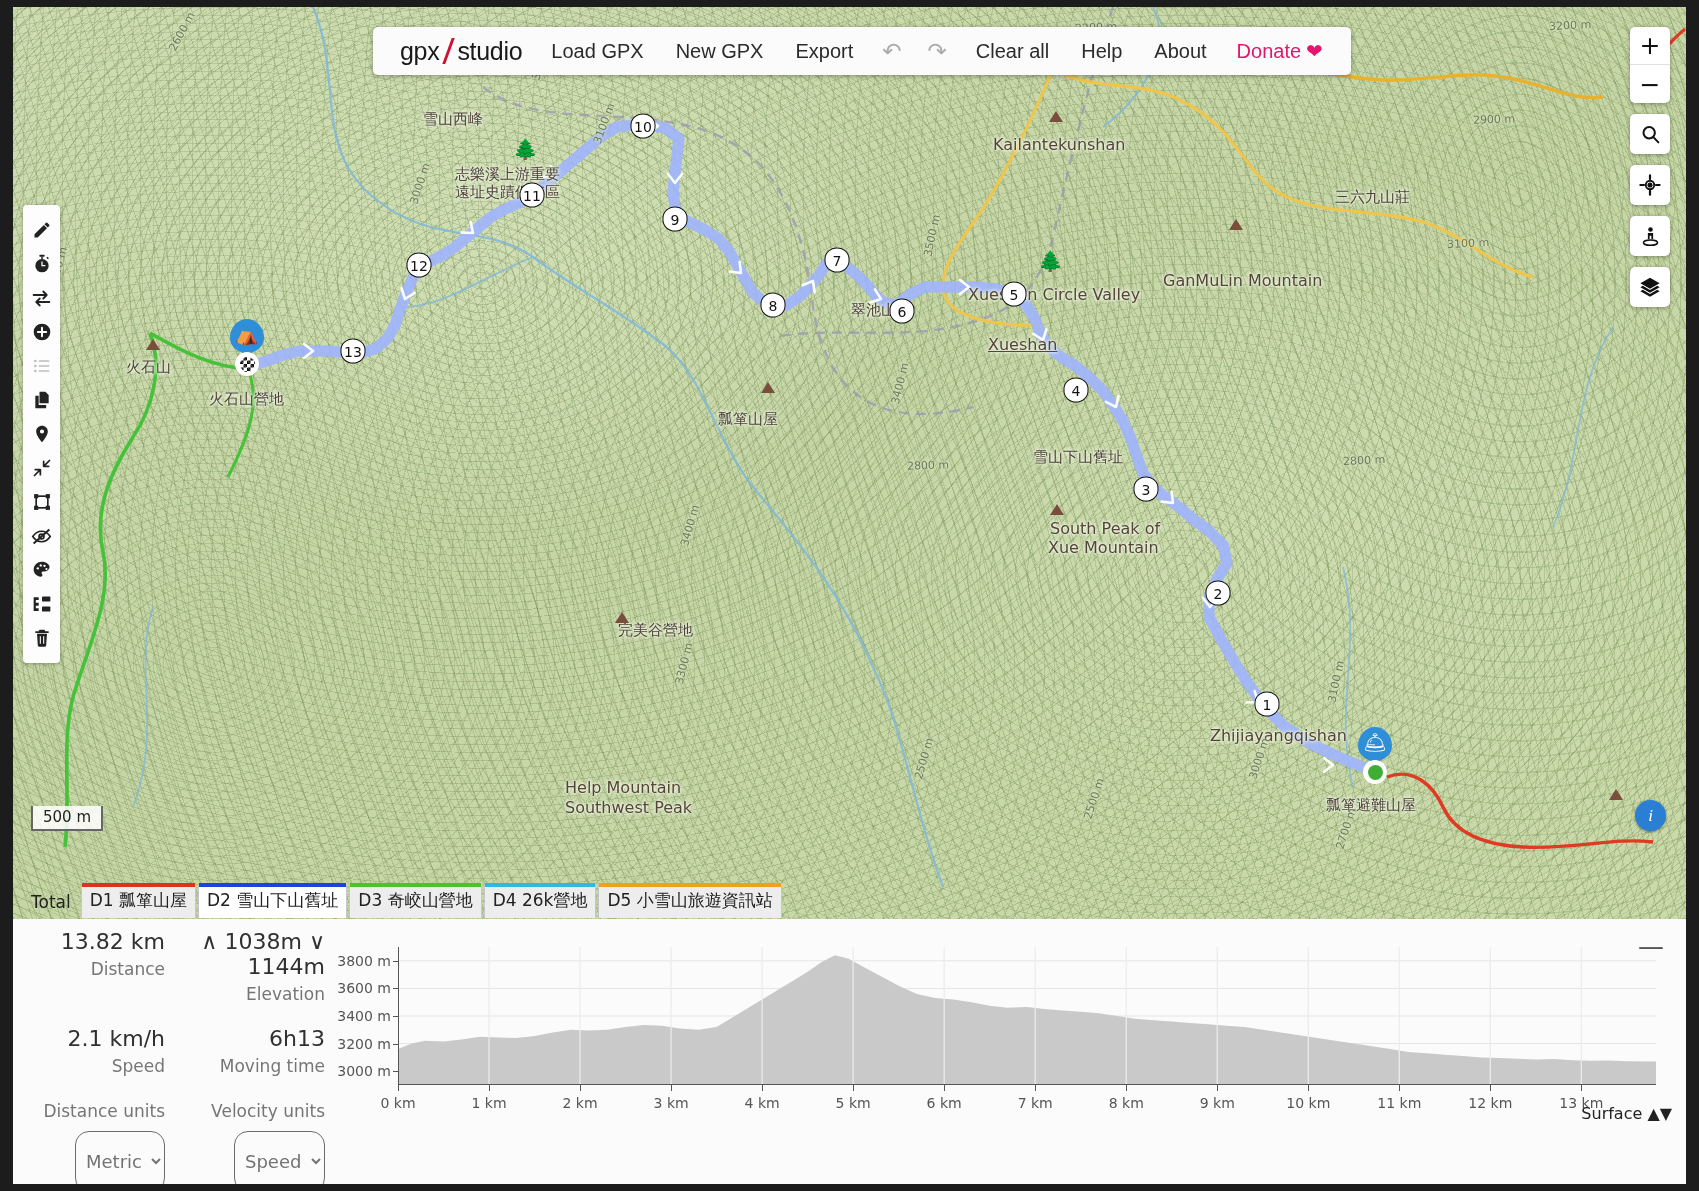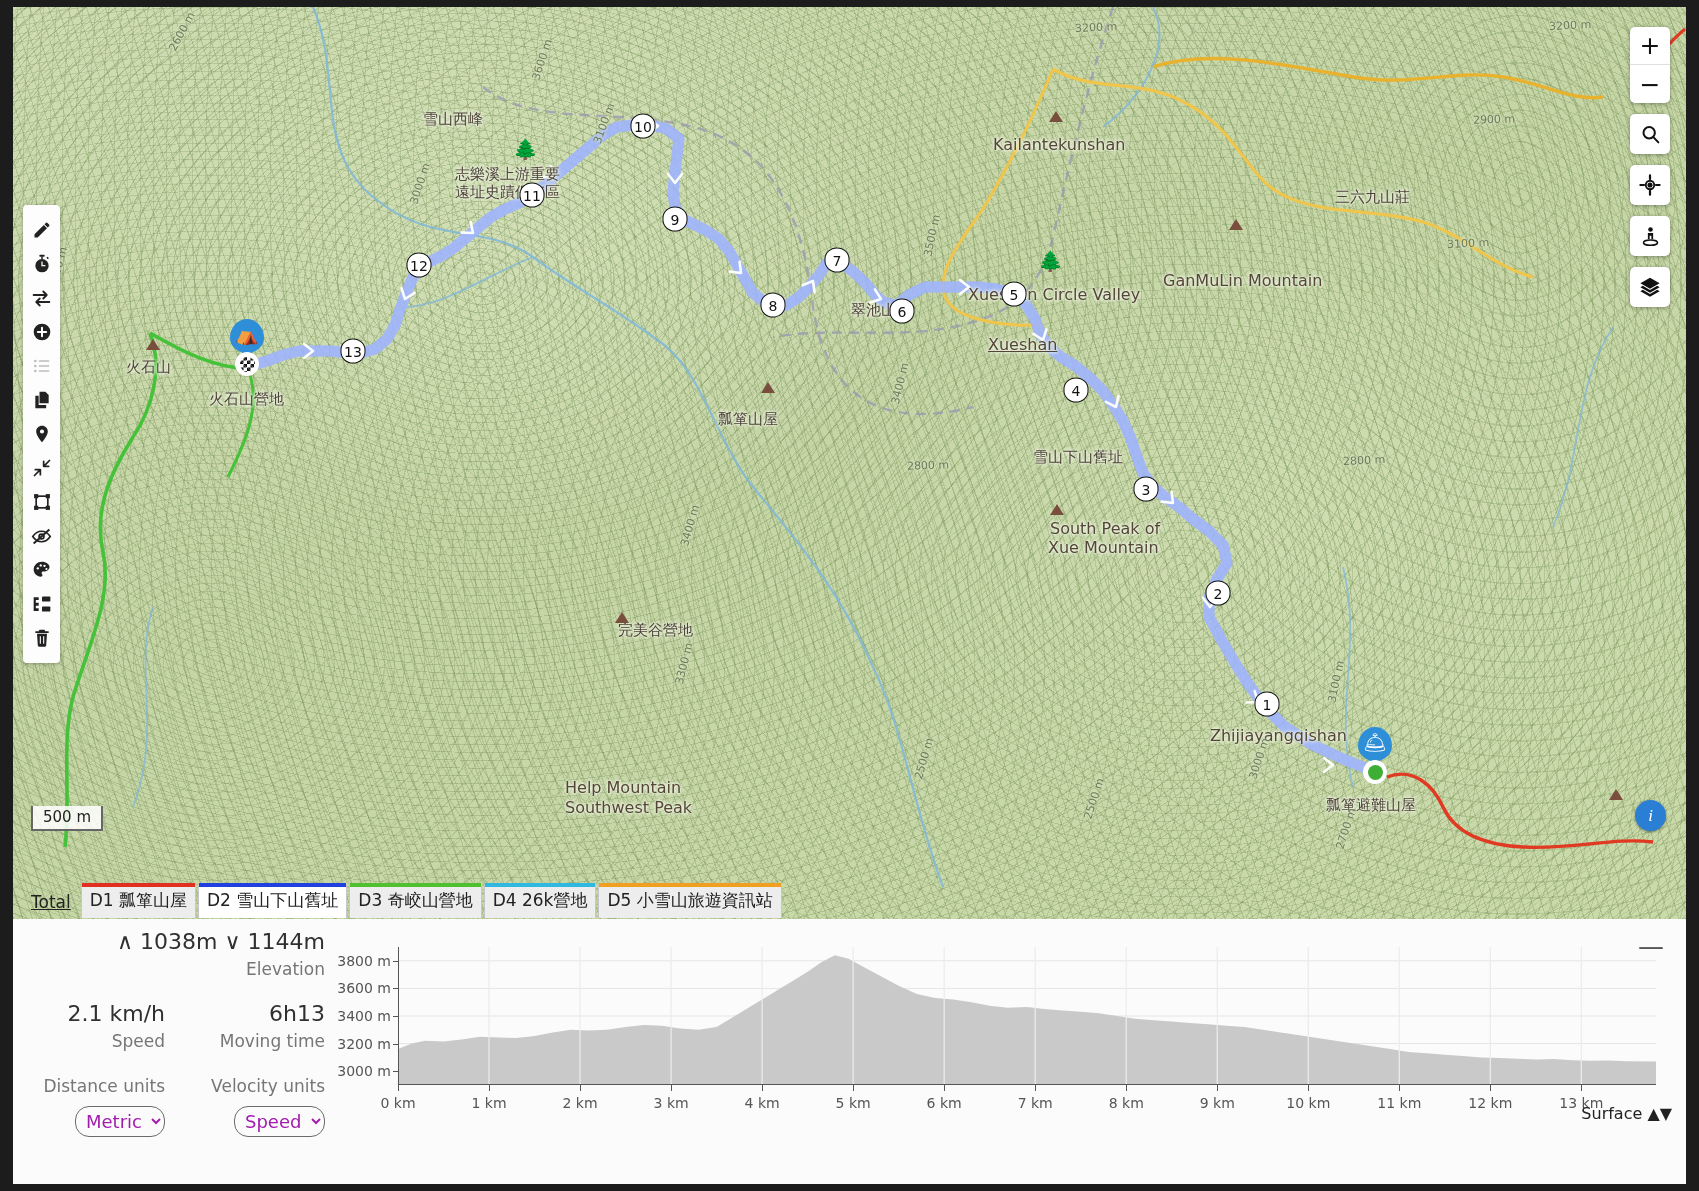--- a/index.html
+++ b/index.html
@@ -200,21 +200,21 @@
     display: flex; align-items: flex-end; z-index: 45;
     font-family: "DejaVu Sans", sans-serif;
   }
   .tab {
     background: #ededed; border: 1px solid #c6c6c6;
     border-bottom: none; margin-right: 2px;
     padding: 5px 8px 6px; font-size: 17px; color: #222;
     cursor: pointer; position: relative; white-space: nowrap;
     border-radius: 3px 3px 0 0;
   }
-  .tab.plain { background: transparent; border: none; text-decoration: underline; }
+  .tab.plain { background: transparent; border: none; }
   .tab .bar {
     position: absolute; left: 0; right: 0; top: -1px; height: 4px;
   }
   .tab.active { background: #fff; }
 
   
   #bottom {
     position: absolute; left: 0; top: 912px;
     width: 1673px; height: 265px; background: #fbfbfb;
   }
@@ -222,22 +222,22 @@
     position: absolute; left: 0; top: 10px; width: 320px;
     font-family: "DejaVu Sans", sans-serif;
   }
   .srow { display: flex; }
   .scell { flex: 1; text-align: right; padding-right: 8px; }
   .sval { font-size: 22px; color: #303030; }
   .slbl { font-size: 17px; color: #767676; margin-top: 5px; }
   .selwrap { margin-top: 10px; }
   select {
     font-size: 18px; font-family: "DejaVu Sans", sans-serif;
-    padding: 3px 6px; border: 1px solid #6b6b6b; border-radius: 14px;
-    background: #fbfbfb; color: #a21caf; cursor: pointer;
+    padding: 18px 6px; border: 1px solid #6b6b6b; border-radius: 14px;
+    background: #fbfbfb; color: #737373; cursor: pointer;
   }
 
   
   #profile {
     position: absolute; left: 320px; top: 0; right: 0; height: 200px;
   }
   #collapse {
     position: absolute; right: 22px; top: 14px;
     font-size: 26px; color: #555; cursor: pointer; line-height: 1; z-index: 5;
     font-family: "DejaVu Sans", sans-serif;
@@ -389,20 +389,38 @@
         <div class="peak-tri" style="left: 602px; top: 605px;"></div>
         <div class="peak-tri" style="left: 748px; top: 375px;"></div>
         <div class="peak-tri" style="left: 1037px; top: 497px;"></div>
         <div class="peak-tri" style="left: 1216px; top: 212px;"></div>
         <div class="peak-tri" style="left: 1036px; top: 104px;"></div>
         <div class="peak-tri" style="left: 1596px; top: 782px;"></div>
         <div class="tree-ico" style="left: 500px; top: 132px;">🌲</div>
         <div class="tree-ico" style="left: 1025px; top: 244px;">🌲</div>
       </div>
 
+    <div id="menubar">
+      <div class="logo">
+        <span class="g">gpx</span>
+        <span class="slash"></span>
+        <span class="s">studio</span>
+      </div>
+      <div class="mitem">Load GPX</div>
+      <div class="mitem">New GPX</div>
+      <div class="mitem">Export</div>
+      <div class="undo-btn">↶</div>
+      <div class="redo-btn">↷</div>
+      <div class="mitem">Clear all</div>
+      <div class="mitem">Help</div>
+      <div class="mitem">About</div>
+      <div class="donate">
+        <span>Donate</span><span class="heart">❤</span>
+      </div>
+    </div>
 
     <div id="lefttool">
       <div class="tool">
         <svg width="20" height="20" viewBox="0 0 24 24" fill="#222">
             <path d="M3 17.2V21h3.8L18 9.8 14.2 6 3 17.2zM20.7 7.1c.4-.4.4-1 0-1.4l-2.4-2.4a1 1 0 0 0-1.4 0l-1.9 1.9L18.8 9l1.9-1.9z"></path>
           </svg>
       </div>
       <div class="tool">
         <svg width="20" height="20" viewBox="0 0 24 24" fill="#222">
             <rect x="9" y="1" width="6" height="2.4" rx=".6"></rect>
@@ -535,20 +553,24 @@
       <div class="tab active"><div class="bar" style="background: rgb(32, 64, 224);"></div><span>D2 雪山下山舊址</span></div>
       <div class="tab"><div class="bar" style="background: rgb(80, 192, 48);"></div><span>D3 奇峧山營地</span></div>
       <div class="tab"><div class="bar" style="background: rgb(48, 184, 224);"></div><span>D4 26k營地</span></div>
       <div class="tab"><div class="bar" style="background: rgb(240, 160, 32);"></div><span>D5 小雪山旅遊資訊站</span></div>
     </div>
 
   <div id="bottom">
 
     <div id="stats">
       <div class="srow">
+        <div class="scell">
+          <div class="sval">13.82 km</div>
+          <div class="slbl">Distance</div>
+        </div>
         <div class="scell">
           <div class="sval">
             <span>∧</span>
             <span>1038m</span>
             <span>∨</span>
             <span>1144m</span>
           </div>
           <div class="slbl">Elevation</div>
         </div>
       </div>

